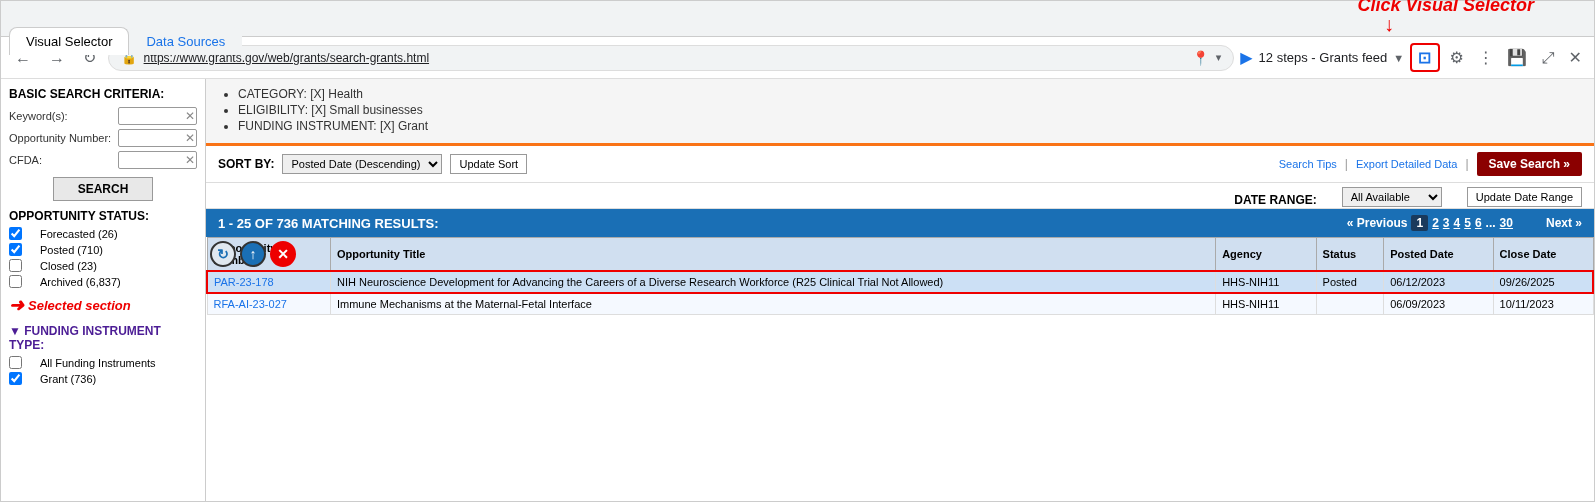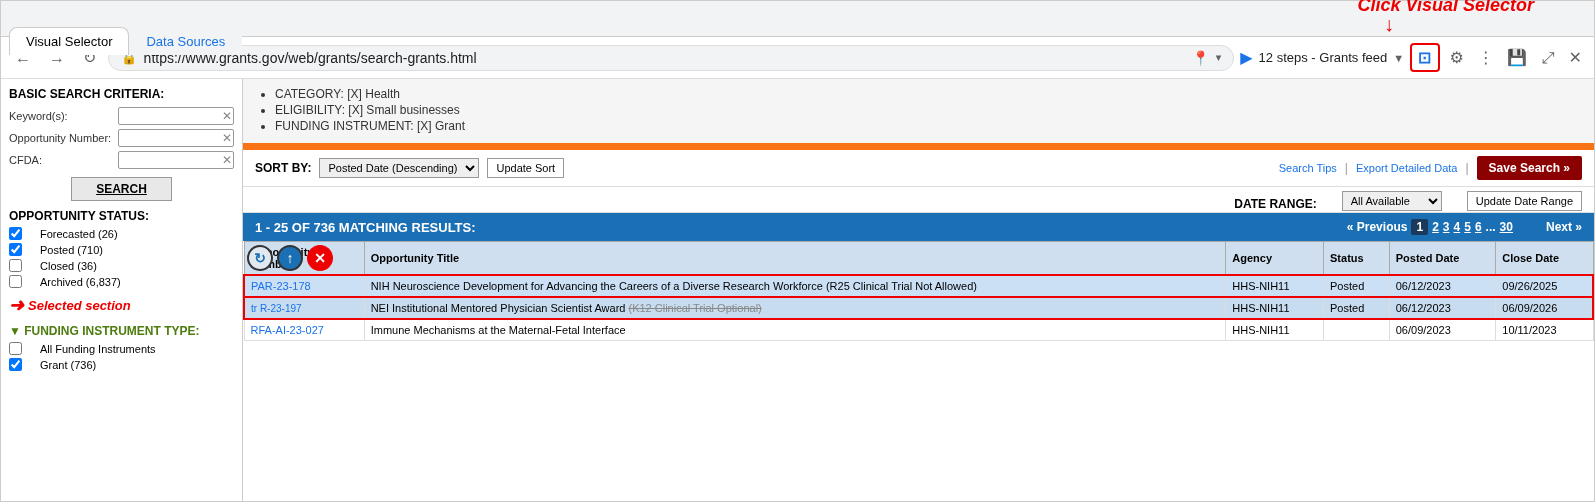--- a/index.html
+++ b/index.html
@@ -24,65 +24,65 @@
     
     .address-bar {
       display: flex; align-items: center; background: #fff; border-bottom: 1px solid #ddd;
       padding: 4px 8px; height: 42px; gap: 6px;
     }
     .nav-btn { background: none; border: none; cursor: pointer; color: #5f6368; font-size: 16px; padding: 4px 6px; border-radius: 50%; }
     .url-bar {
       flex: 1; border: 1px solid #ddd; border-radius: 20px; padding: 4px 12px; font-size: 13px;
       background: #f1f3f4; display: flex; align-items: center; gap: 6px;
     }
-    .url-text { flex: 1; color: #202124; font-size: 14px; }
+    .url-text { flex: 1; color: #202124; font-size: 12px; text-decoration: underline; }
     .toolbar-right { display: flex; align-items: center; gap: 6px; }
     .play-btn { color: #1a73e8; font-size: 16px; cursor: pointer; }
     .feed-label { font-size: 13px; color: #202124; cursor: pointer; white-space: nowrap; }
     .feed-arrow { color: #5f6368; font-size: 11px; }
 
     
     .visual-sel-btn {
       border: 2px solid #e00; border-radius: 4px; padding: 3px 6px; cursor: pointer;
       background: #fff; color: #1a73e8; font-size: 16px; font-weight: bold;
     }
     .icon-btn { background: none; border: none; cursor: pointer; color: #5f6368; font-size: 16px; padding: 4px; border-radius: 4px; }
 
     
     .main-content { display: flex; flex: 1; overflow: hidden; }
 
     
     .sidebar {
-      width: 242px; border-right: 1px solid #ccc; background: #fff; padding: 8px;
+      width: 205px; border-right: 1px solid #ccc; background: #fff; padding: 8px;
       overflow-y: auto; flex-shrink: 0;
     }
     .sidebar-section-title { font-weight: bold; font-size: 12px; margin-bottom: 6px; color: #000; }
     .form-row { display: flex; align-items: center; margin-bottom: 4px; gap: 4px; }
     .form-label { font-size: 11px; color: #333; width: 105px; flex-shrink: 0; }
     .form-input-wrap { position: relative; flex: 1; }
     .form-input { width: 100%; border: 1px solid #999; padding: 2px 20px 2px 4px; font-size: 11px; border-radius: 2px; }
     .clear-x { position: absolute; right: 2px; top: 50%; transform: translateY(-50%); color: #888; font-size: 12px; cursor: pointer; }
     .search-btn {
       display: block; margin: 8px auto; padding: 4px 24px; background: #e8e8e8;
-      border: 1px solid #999; cursor: pointer; font-size: 12px; font-weight: bold; text-decoration: underline;
+      border: 1px solid #999; cursor: pointer; font-size: 12px; font-weight: bold;
     }
     .opp-status-title { font-weight: bold; font-size: 12px; margin: 8px 0 4px; color: #000; }
     .checkbox-row { display: flex; align-items: center; gap: 18px; margin-bottom: 3px; font-size: 11px; }
     .checkbox-row input[type=checkbox] { margin: 0; }
     .selected-section-label {
       color: #e00; font-size: 13px; font-weight: bold; font-style: italic;
       margin: 6px 0 4px; display: flex; align-items: center; gap: 4px;
     }
-    .funding-title { font-weight: bold; font-size: 12px; margin: 8px 0 4px; color: #4d7c0f; }
+    .funding-title { font-weight: bold; font-size: 12px; margin: 8px 0 4px; color: #4c1d95; }
 
     
     .right-panel { flex: 1; overflow: hidden; display: flex; flex-direction: column; }
 
     
-    .criteria-area { background: #f5f5f5; padding: 8px 12px; border-bottom: 7px solid #f97316; font-size: 12px; }
+    .criteria-area { background: #f5f5f5; padding: 8px 12px; border-bottom: 3px solid #f97316; font-size: 12px; }
     .criteria-area ul { list-style: disc; padding-left: 20px; }
     .criteria-area li { margin-bottom: 2px; color: #333; }
 
     
     .search-controls {
       padding: 6px 12px; border-bottom: 1px solid #ddd; display: flex;
       align-items: center; justify-content: space-between; flex-wrap: wrap; gap: 8px;
     }
     .search-controls-left { display: flex; align-items: center; gap: 8px; }
     .search-controls-right { display: flex; align-items: center; gap: 8px; }
@@ -240,21 +240,21 @@
       <div class="checkbox-row">
         <input type="checkbox" id="forecasted" checked="" style="">
         <label for="forecasted">Forecasted  (26)</label>
       </div>
       <div class="checkbox-row">
         <input type="checkbox" id="posted" checked="" style="">
         <label for="posted">Posted  (710)</label>
       </div>
       <div class="checkbox-row">
         <input type="checkbox" id="closed" style="">
-        <label for="closed">Closed  (36)</label>
+        <label for="closed">Closed  (23)</label>
       </div>
       <div class="checkbox-row">
         <input type="checkbox" id="archived" style="">
         <label for="archived">Archived  (6,837)</label>
       </div>
 
       <div class="selected-section-label">
         <span style="font-size:18px;">➜</span>
         <span>Selected section</span>
       </div>
@@ -350,31 +350,20 @@
 
             <tr class="highlighted-row" style="border: 2px solid #e00;">
               <td><a class="link-cell">PAR-23-178</a></td>
               <td>NIH Neuroscience Development for Advancing the Careers of a Diverse Research Workforce (R25 Clinical Trial Not Allowed)</td>
               <td>HHS-NIH11</td>
               <td>Posted</td>
               <td>06/12/2023</td>
               <td>09/26/2025</td>
             </tr>
 
-            <tr class="row-selected" style="border: 2px solid #e00; border-top:none;">
-              <td><a class="link-cell" style="font-size:10px;">tr  R-23-197</a></td>
-              <td>
-                NEI Institutional Mentored Physician Scientist Award
-                <span class="strikethrough">(K12 Clinical Trial Optional)</span>
-              </td>
-              <td>HHS-NIH11</td>
-              <td>Posted</td>
-              <td>06/12/2023</td>
-              <td>06/09/2026</td>
-            </tr>
 
             <tr>
               <td><a class="link-cell">RFA-AI-23-027</a></td>
               <td>Immune Mechanisms at the Maternal-Fetal Interface</td>
               <td>HHS-NIH11</td>
               <td></td>
               <td>06/09/2023</td>
               <td>10/11/2023</td>
             </tr>
           </tbody>

